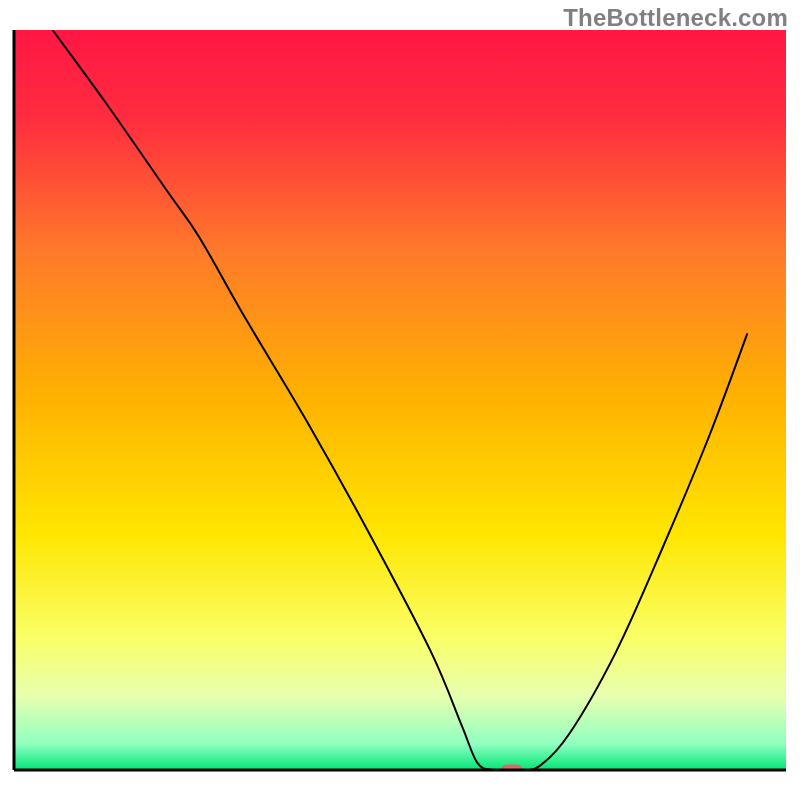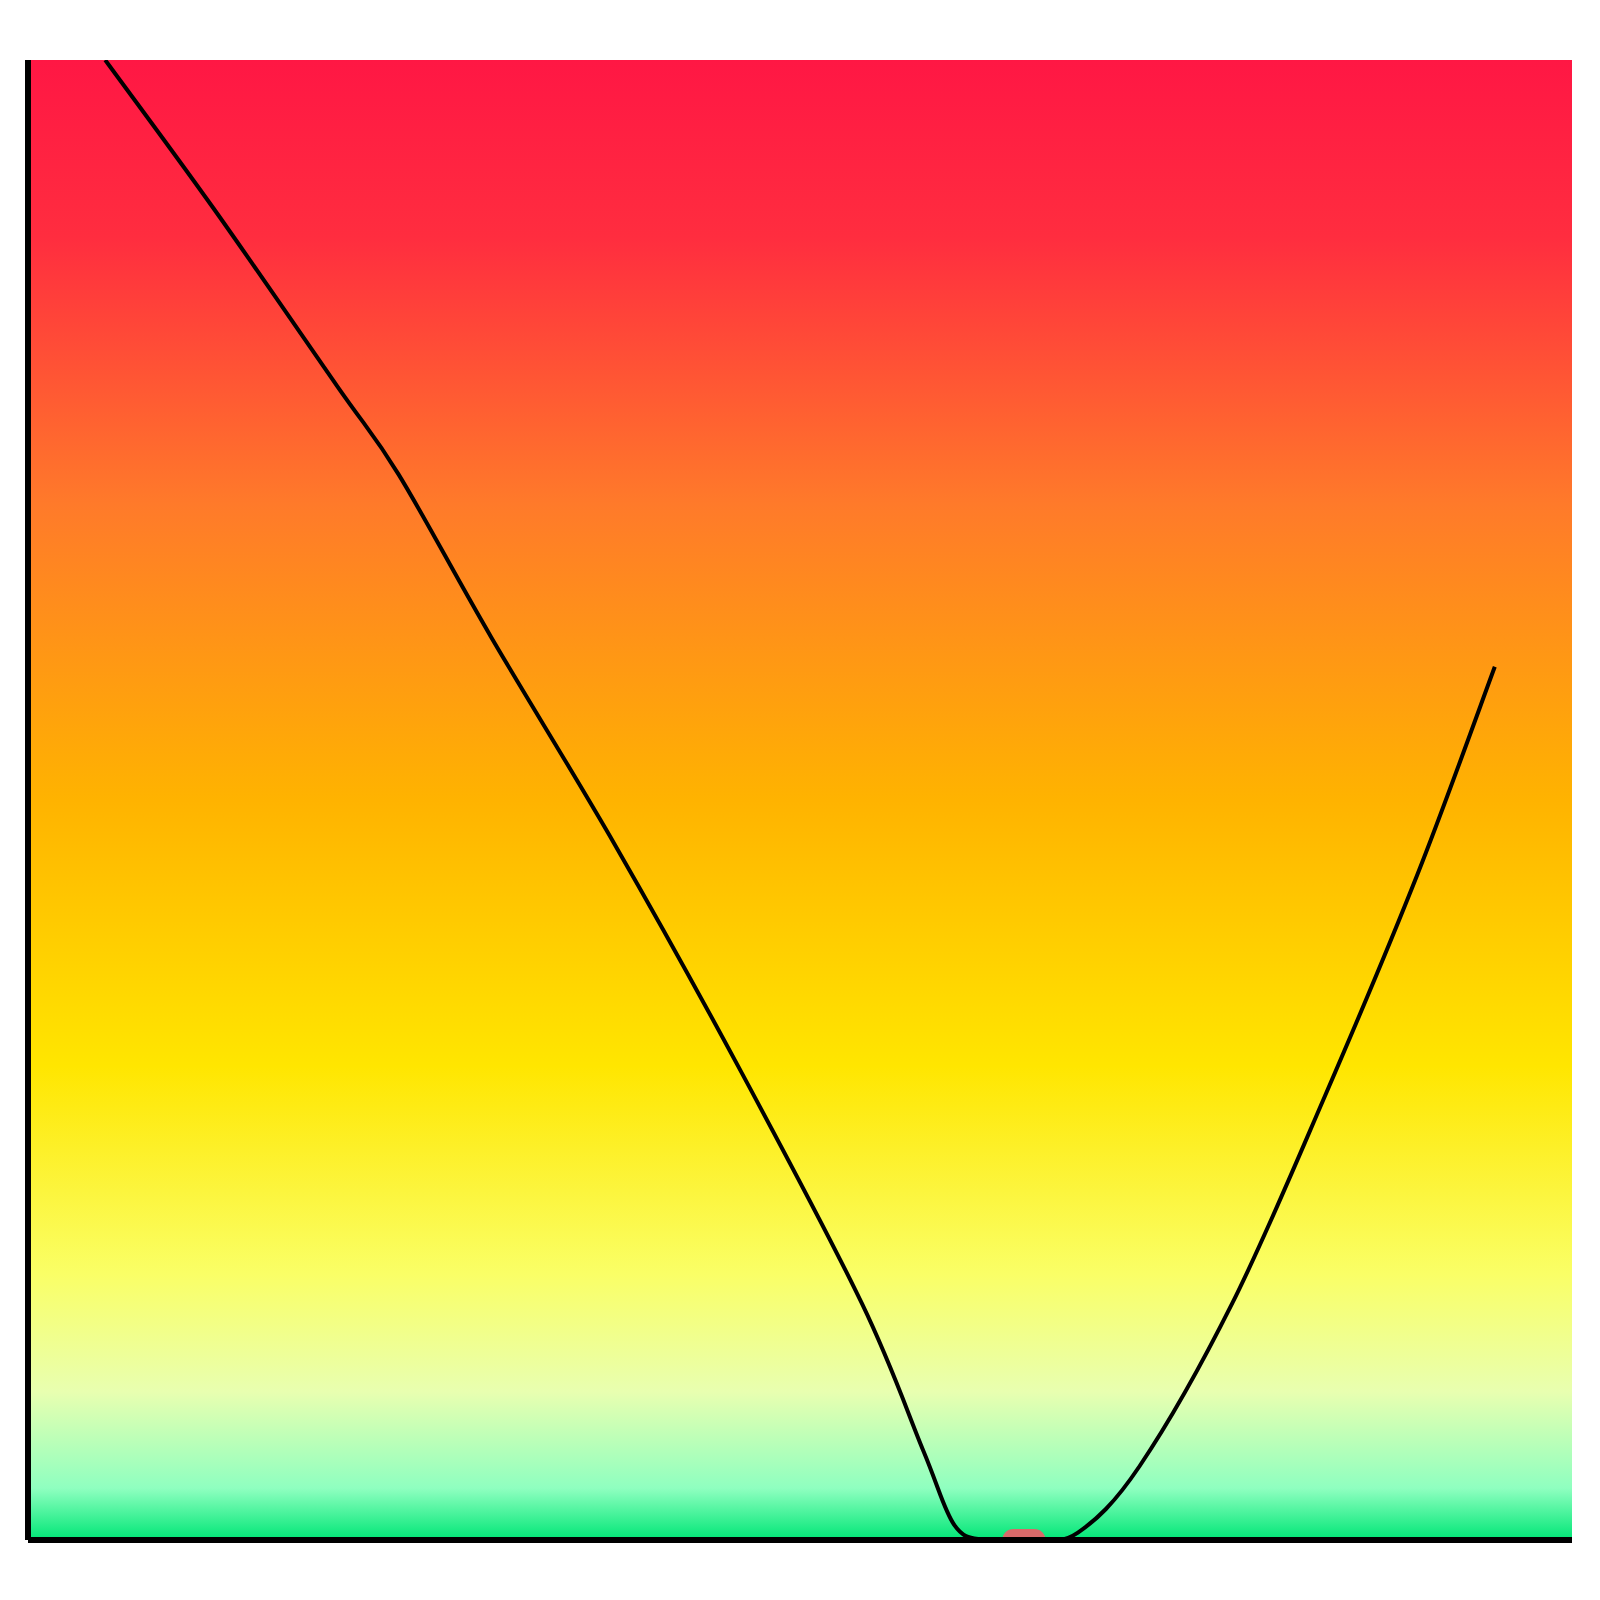--- a/index.html
+++ b/index.html
@@ -26,20 +26,21 @@
     letter-spacing: 0.2px;
   }
   svg {
     display: block;
   }
 </style>
 </head>
 <body>
 
 <div class="chart-container">
+  <div class="watermark">TheBottleneck.com</div>
   <svg id="chart-svg" width="800" height="800" viewBox="0 0 800 800">
     <defs>
       <linearGradient id="bg-grad" x1="0" y1="0" x2="0" y2="1">
           <stop offset="0%" stop-color="#ff1744"></stop>
           <stop offset="12%" stop-color="#ff2d3f"></stop>
           <stop offset="30%" stop-color="#ff7a2a"></stop>
           <stop offset="50%" stop-color="#ffb300"></stop>
           <stop offset="68%" stop-color="#ffe600"></stop>
           <stop offset="82%" stop-color="#faff66"></stop>
           <stop offset="90%" stop-color="#e8ffb0"></stop>

